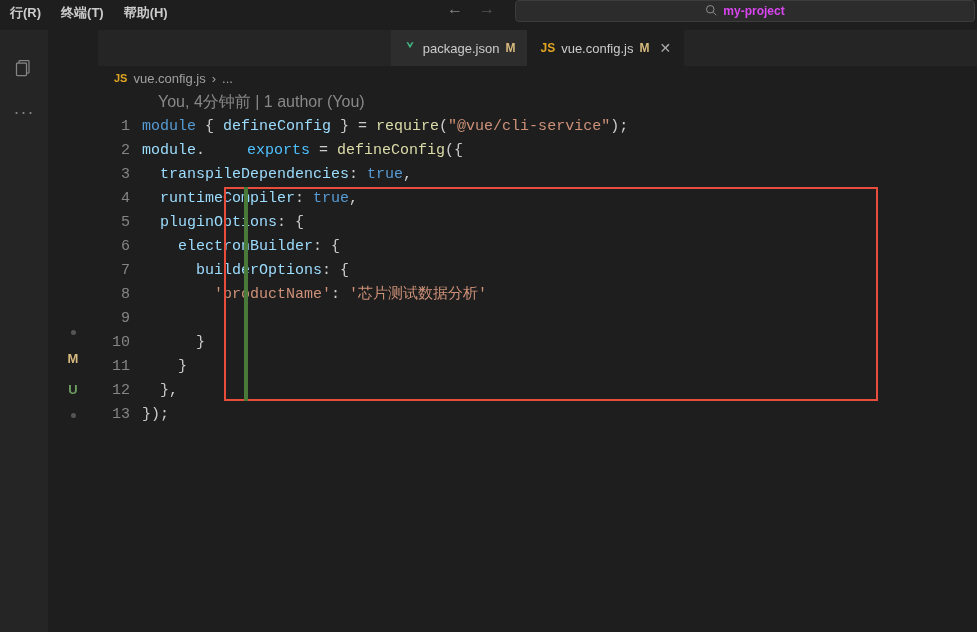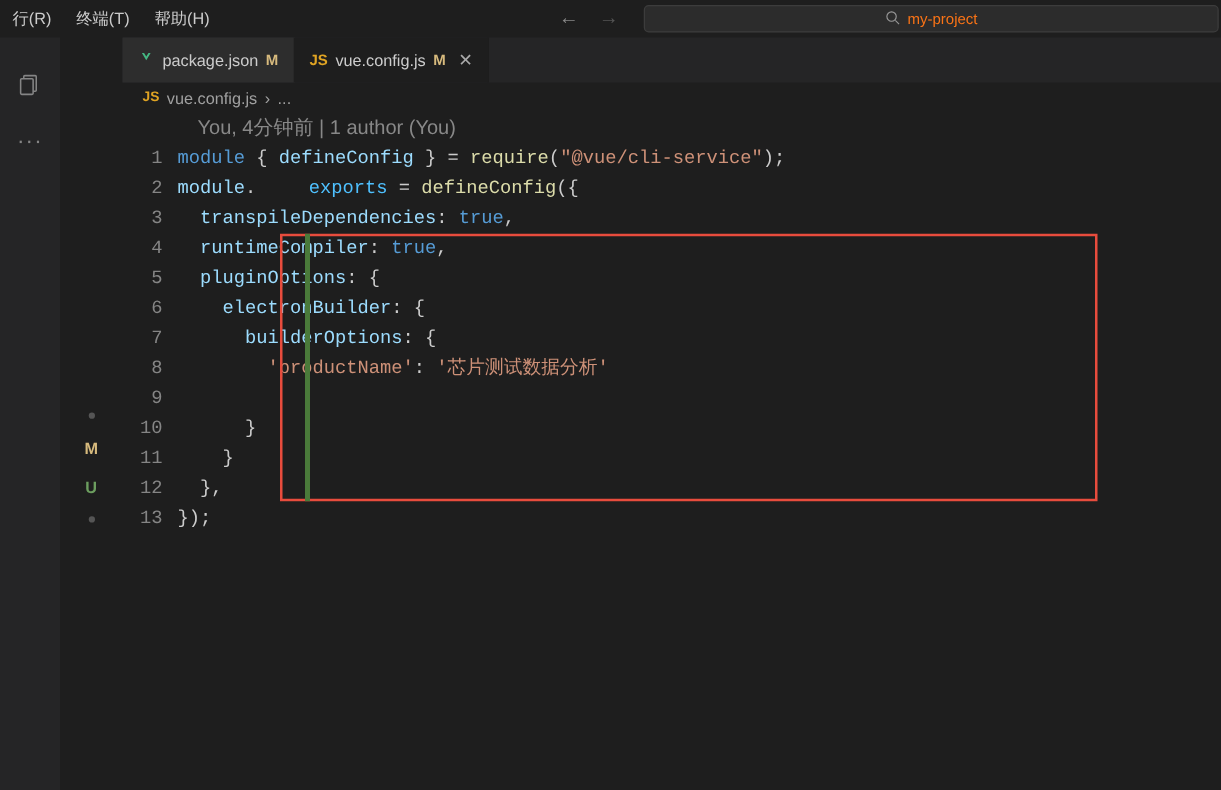--- a/index.html
+++ b/index.html
@@ -7,56 +7,57 @@
   width: 977px; height: 632px;
   background: #1e1e1e;
   font-family: "Segoe UI", "Microsoft YaHei", sans-serif;
   color: #cccccc;
   overflow: hidden;
   font-size: 13px;
 }
 .topbar {
   height: 30px;
   display: flex;
-  align-items: center;
+  align-items: flex-start;
   background: #1e1e1e;
+  font-weight: bold;
 }
 .menu { display: flex; gap: 0; padding-left: 0; }
 .menu-item { padding: 4px 10px; color: #ccc; font-size: 13px; cursor: default; }
 .nav-arrows { display: flex; gap: 16px; margin-left: auto; margin-right: 20px; color: #888; }
 .nav-arrows span { font-size: 16px; }
 .searchbox {
   flex: 0 0 460px;
   height: 22px;
   background: #2c2c2c;
   border: 1px solid #3c3c3c;
   border-radius: 4px;
   display: flex; align-items: center; justify-content: center;
-  gap: 6px; color: #f97316; font-size: 12px;
+  gap: 6px; color: #d946ef; font-size: 12px;
   margin-right: 2px;
 }
 .layout { display: flex; height: calc(100% - 30px); }
 .activitybar {
   width: 48px; background: #252526;
   display: flex; flex-direction: column; align-items: center;
   padding-top: 26px; gap: 20px;
   color: #858585;
 }
 .ab-icon { width: 24px; height: 24px; display: flex; align-items: center; justify-content: center; }
 .ab-more { font-size: 18px; letter-spacing: 1px; }
 .sidestrip {
   width: 50px; background: #1e1e1e;
   display: flex; flex-direction: column; align-items: center;
   padding-top: 300px; gap: 16px;
 }
 .mod { color: #d7ba7d; font-size: 13px; font-weight: 600; }
 .unt { color: #6c9e5f; font-size: 13px; font-weight: 600; }
 .dot { width: 5px; height: 5px; background: #555; border-radius: 50%; }
 .editor-area { flex: 1; display: flex; flex-direction: column; background: #1e1e1e; }
-.tabs { height: 36px; display: flex; align-items: stretch; background: #252526; }
+.tabs { height: 36px; display: flex; align-items: stretch; background: #252526; justify-content: center; }
 .tab {
   display: flex; align-items: center; gap: 6px;
   padding: 0 12px; font-size: 13px;
   background: #2d2d2d;
   border-right: 1px solid #1e1e1e;
   color: #ccc;
 }
 .tab.active { background: #1e1e1e; }
 .tab-status { color: #d7ba7d; font-size: 12px; font-weight: 600; }
 .tab-close { color: #aaa; font-size: 14px; margin-left: 4px; }

